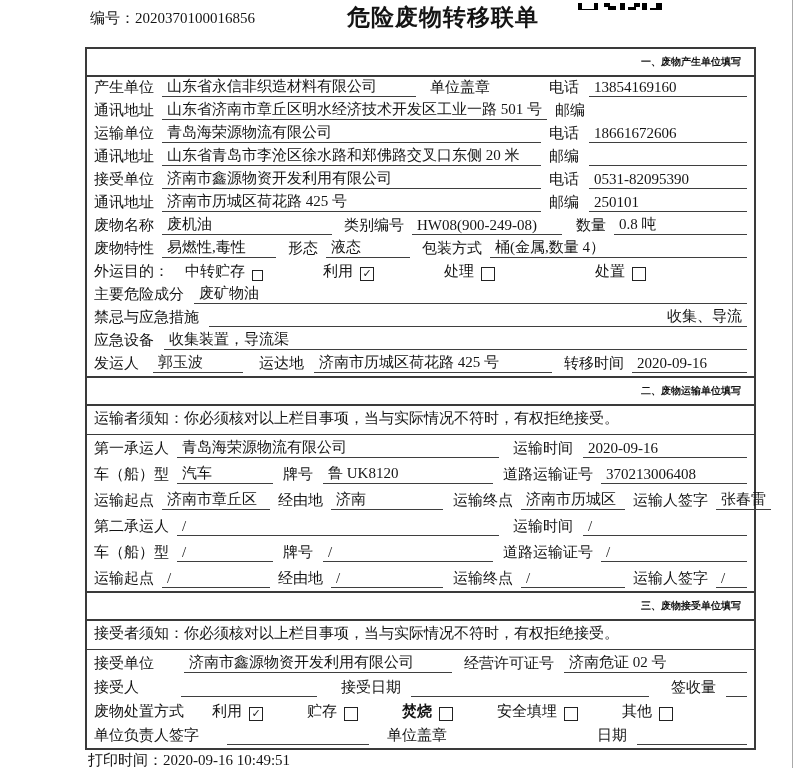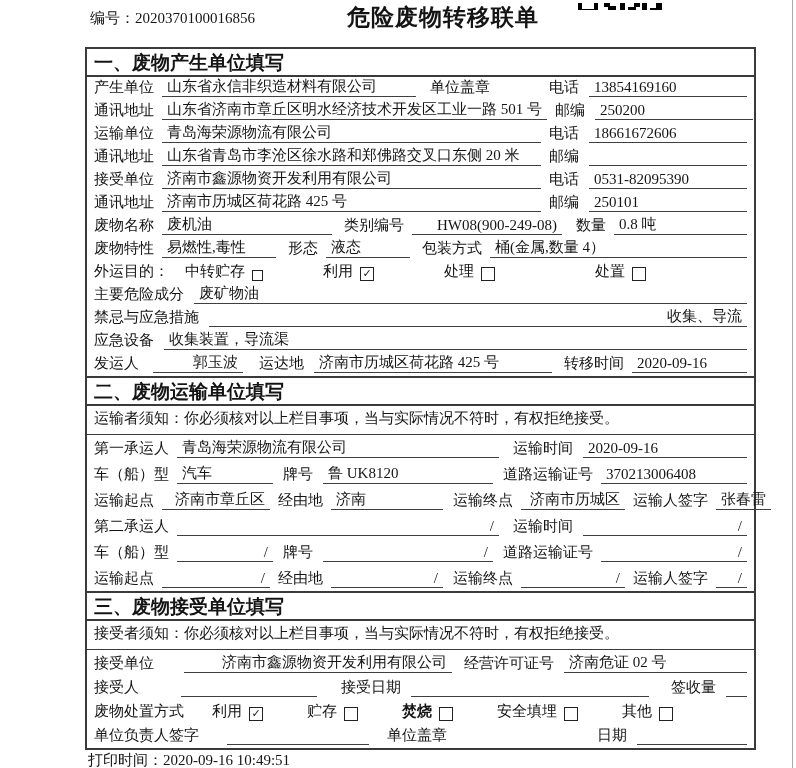--- a/index.html
+++ b/index.html
@@ -14,39 +14,39 @@
   .doc-title{
     position:absolute;left:90px;right:0;top:2px;text-align:center;
     font-family:"DejaVu Sans","Liberation Sans",sans-serif;
     font-size:23px;font-weight:bold;letter-spacing:1px;
   }
   .form-table{
     position:absolute;left:85px;top:47px;width:671px;box-sizing:border-box;
     border:2px solid #3a3a3a;background:#fff;
   }
   .sec-hd{
-    height:26px;line-height:26px;padding:0 7px;
+    height:26px;line-height:26px;padding:0 13px;
     font-family:"DejaVu Sans","Liberation Sans",sans-serif;
-    font-weight:bold;font-size:19px;border-bottom:2px solid #3a3a3a;
+    font-weight:bold;font-size:10px;border-bottom:2px solid #3a3a3a;text-align:right;
   }
   .sec-hd.mid{border-top:2px solid #3a3a3a;}
   .row{
     display:flex;align-items:flex-end;box-sizing:border-box;
     padding:1px 7px 3px;height:23px;white-space:nowrap;
   }
   .row.h26{height:26px;}
   .row.h24{height:24px;}
   .row.notice{height:29px;align-items:center;border-bottom:1.5px solid #3a3a3a;padding-top:0;}
   .lb{white-space:nowrap;flex-shrink:0;}
   .fill{
     border-bottom:1px solid #3f3f3f;padding:0 5px;box-sizing:border-box;
     white-space:nowrap;flex-shrink:0;min-height:18px;
   }
   .fill.grow{flex:1 1 auto;}
-  .fill.ctr{text-align:right;}
+  .fill.ctr{text-align:left;}
   .rg{display:flex;width:198px;flex-shrink:0;align-items:flex-end;margin-left:8px;}
   .rg .lb{margin-right:10px;}
   .rg .fill{flex:1 1 auto;}
   .cb{
     display:inline-block;width:12px;height:12px;border:1px solid #222;
     margin-left:7px;font-size:11px;line-height:12px;text-align:center;
     vertical-align:-1px;font-family:"DejaVu Sans",sans-serif;flex-shrink:0;
   }
   .cb.sm{width:9px;height:9px;}
   .footer{position:absolute;left:88px;top:751px;font-size:15px;white-space:nowrap;}
@@ -90,21 +90,20 @@
       <span class="lb">电话</span>
       <span class="fill">13854169160</span>
     </span>
   </div>
 
   <div class="row">
     <span class="lb">通讯地址</span>
     <span class="fill grow" style="margin-left:8px;">山东省济南市章丘区明水经济技术开发区工业一路 501 号</span>
     <span class="rg">
       <span class="lb">邮编</span>
-      <span class="fill">250200</span>
     </span>
   </div>
 
   <div class="row">
     <span class="lb">运输单位</span>
     <span class="fill grow" style="margin-left:8px;">青岛海荣源物流有限公司</span>
     <span class="rg">
       <span class="lb">电话</span>
       <span class="fill">18661672606</span>
     </span>

